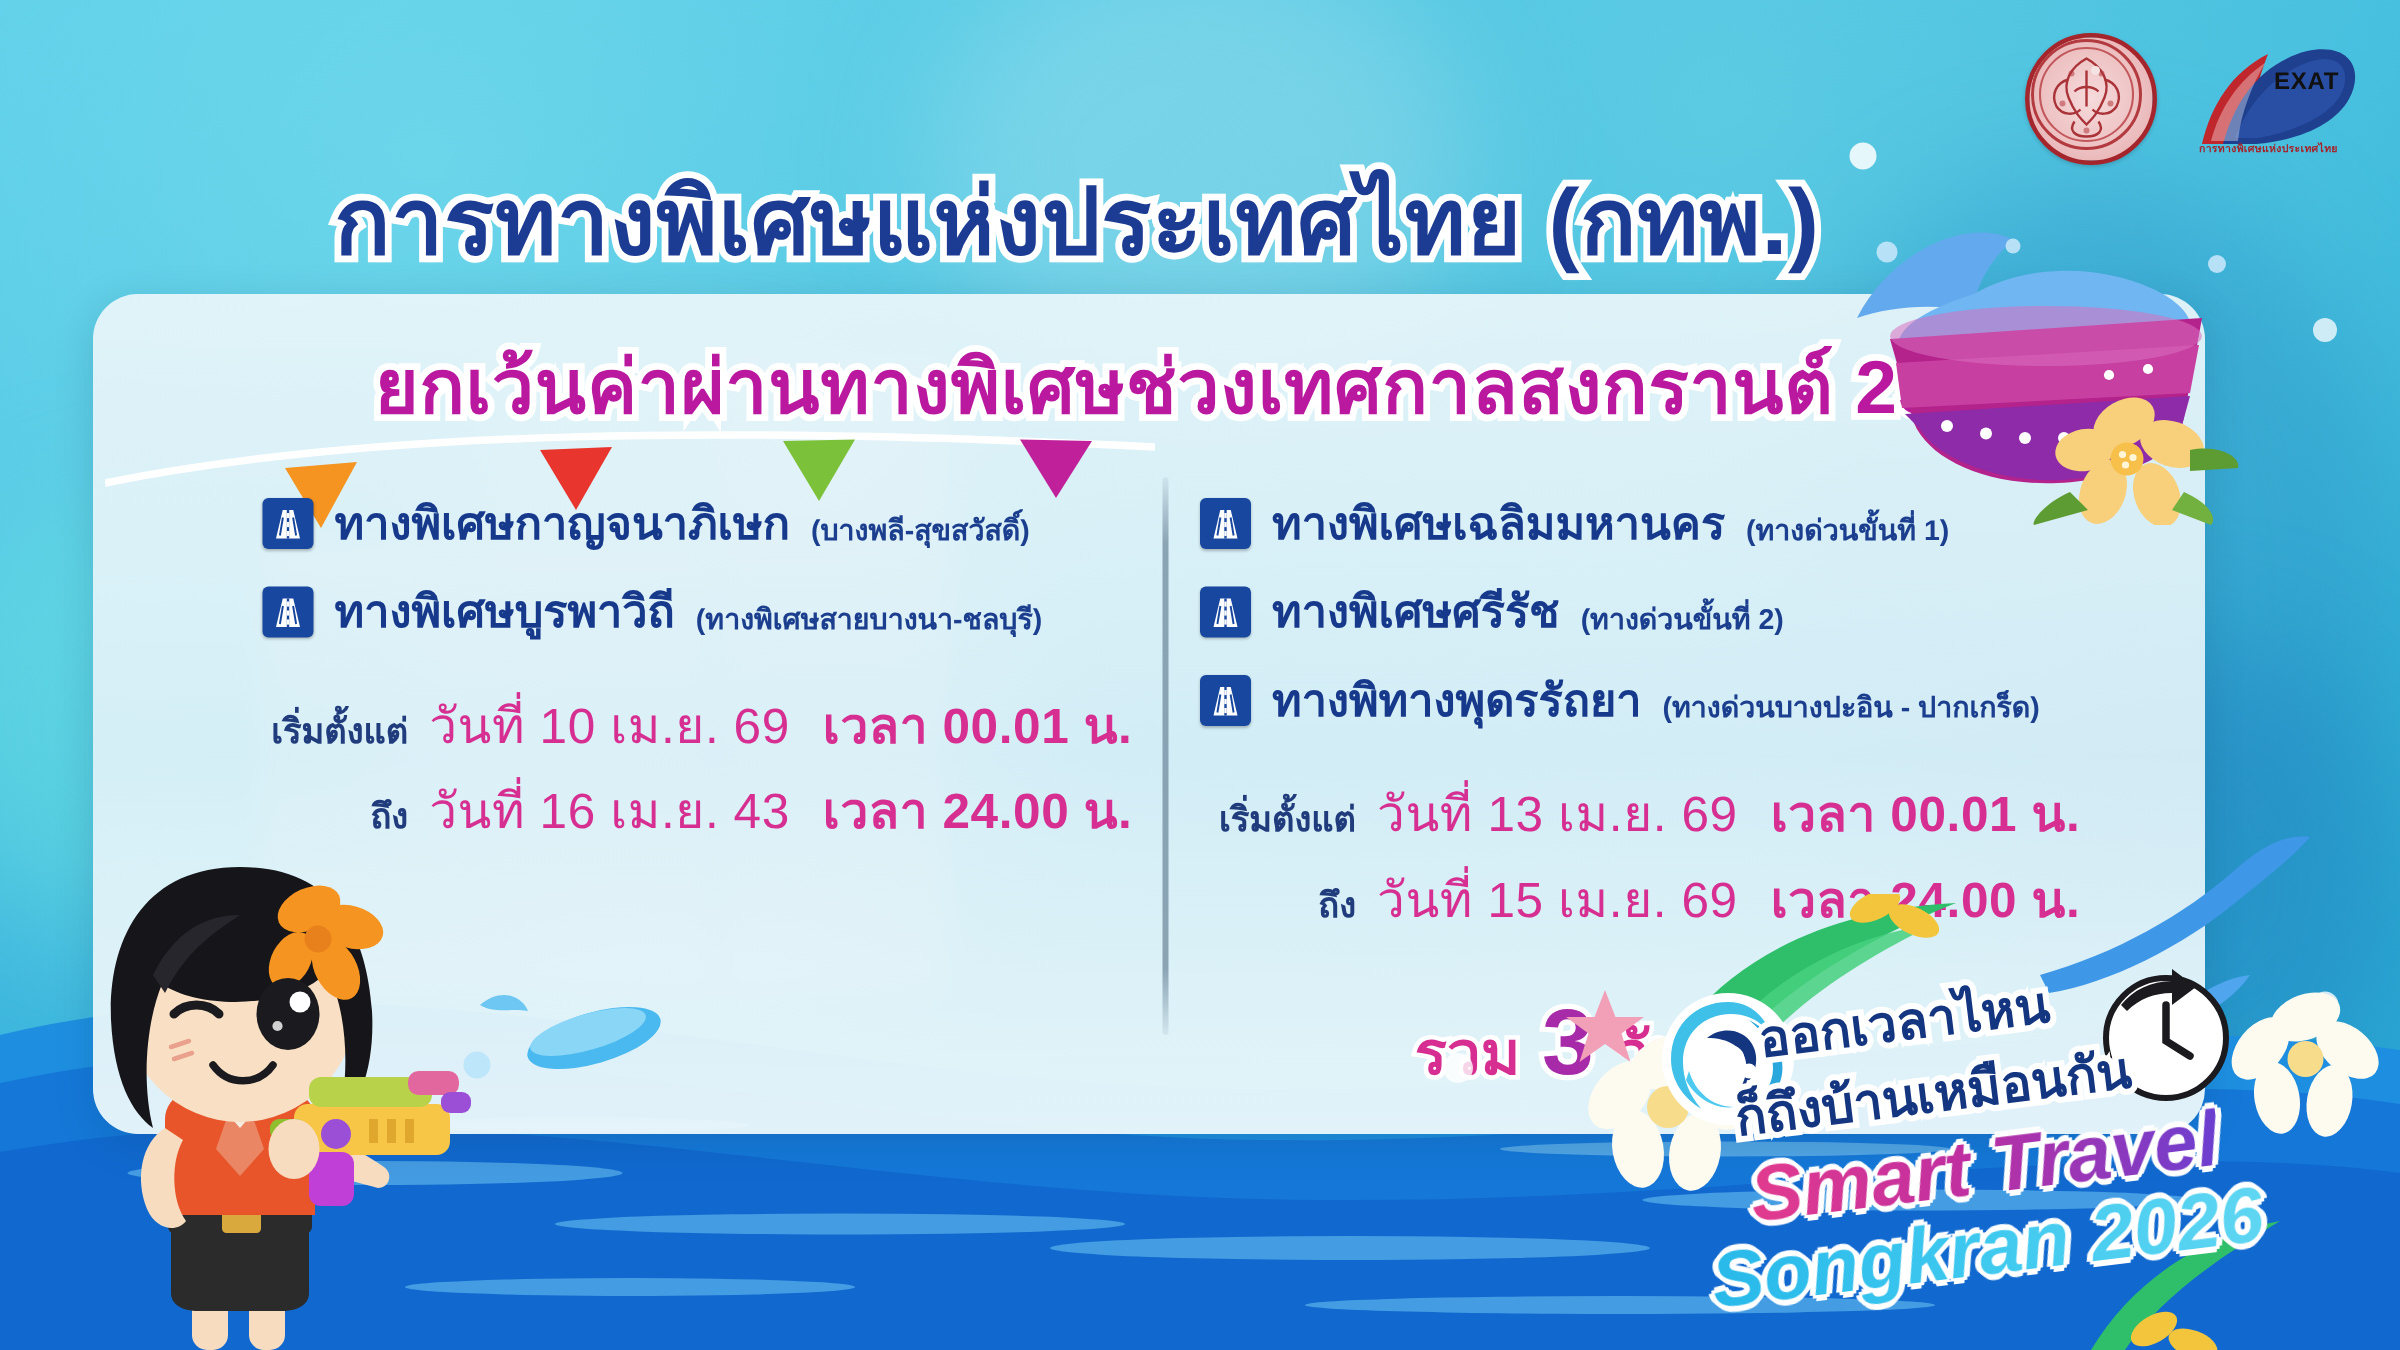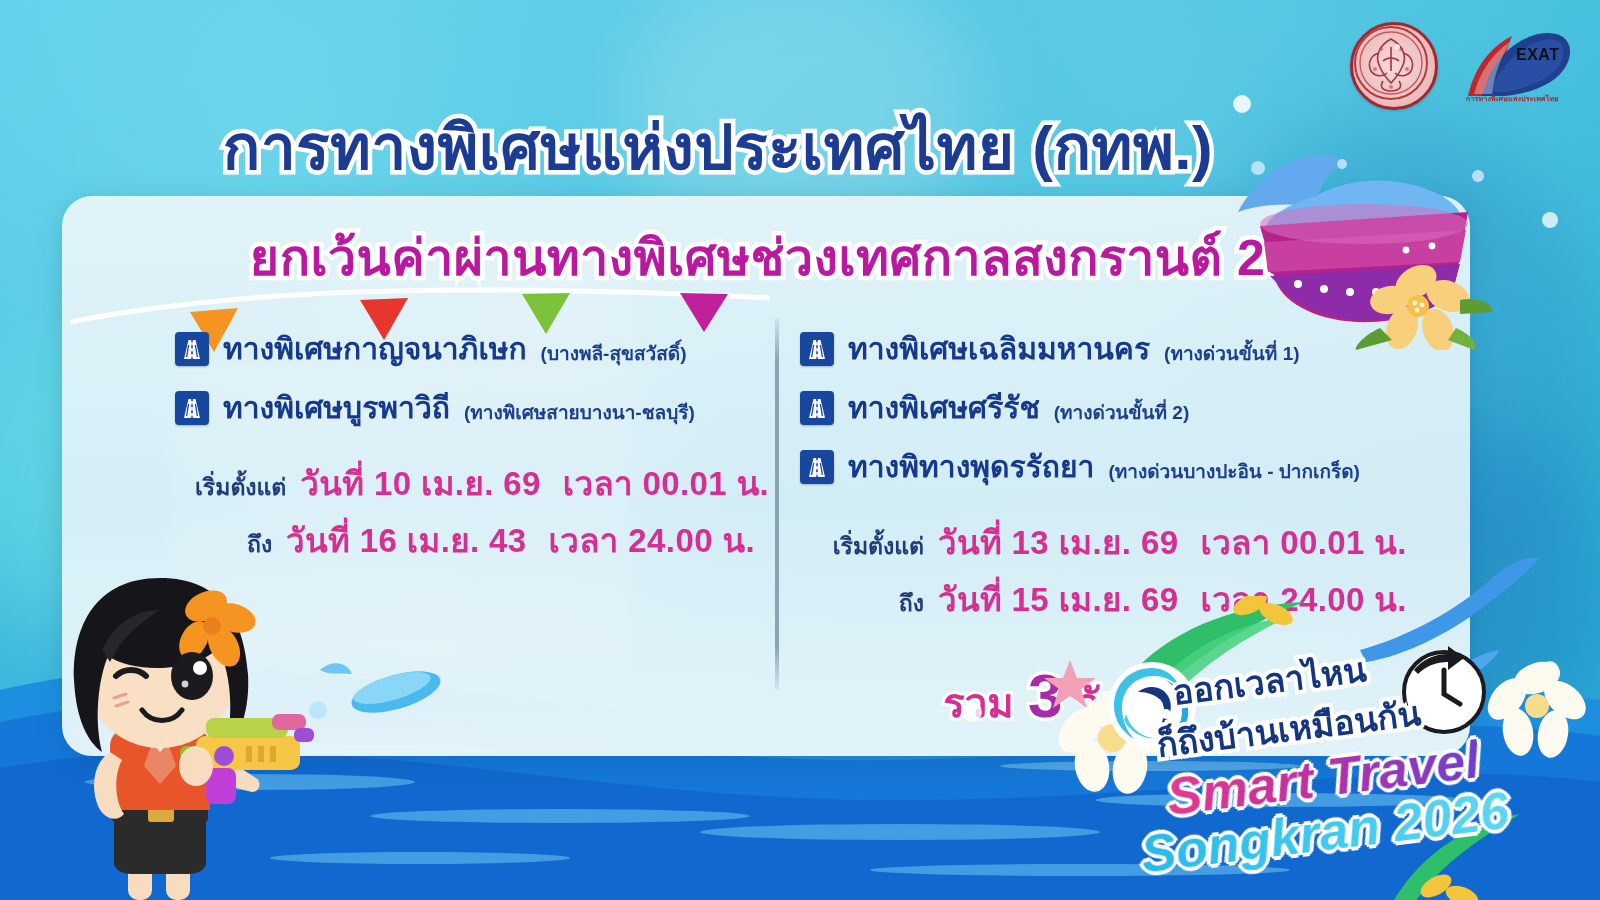--- a/index.html
+++ b/index.html
@@ -60,26 +60,26 @@
   .col-right{left:800px;top:325px;width:620px;}
 
   .route{display:flex;align-items:center;gap:14px;margin-bottom:12px;}
   .hw-icon{flex:0 0 auto;width:34px;height:34px;border-radius:4px;
     background:#17479e;display:flex;align-items:center;justify-content:center;
     box-shadow:0 1px 2px rgba(0,0,0,.25);}
   .route-name{font-size:30px;font-weight:800;color:#16398c;white-space:nowrap;}
   .route-alt{font-size:19px;font-weight:600;color:#1b3f8e;white-space:nowrap;
     position:relative;top:4px;}
 
-  .period{margin-top:26px;margin-left:20px;}
+  .period{margin-top:26px;}
   .prow{display:flex;align-items:baseline;justify-content:flex-start;
     white-space:nowrap;margin-bottom:4px;}
   .plabel{font-size:23px;font-weight:600;color:#203c7c;width:104px;
     text-align:right;padding-right:14px;}
-  .pdate{font-size:33px;font-weight:700;color:#d62f91;letter-spacing:.4px;}
+  .pdate{font-size:33px;font-weight:400;color:#d62f91;letter-spacing:.4px;}
   .ptime{font-size:33px;font-weight:800;color:#d62f91;letter-spacing:.4px;padding-left:22px;}
 
   .total{margin-top:34px;text-align:center;white-space:nowrap;}
   .total-lab{font-size:40px;font-weight:800;color:#d62f91;
     -webkit-text-stroke:6px #ffffff;paint-order:stroke fill;}
   .total-num{font-size:62px;font-weight:800;color:#a72aa8;padding:0 10px;
     -webkit-text-stroke:7px #ffffff;paint-order:stroke fill;}
   .col-left .total{margin-left:-40px;}
   .col-right .total{margin-left:-150px;}
 

